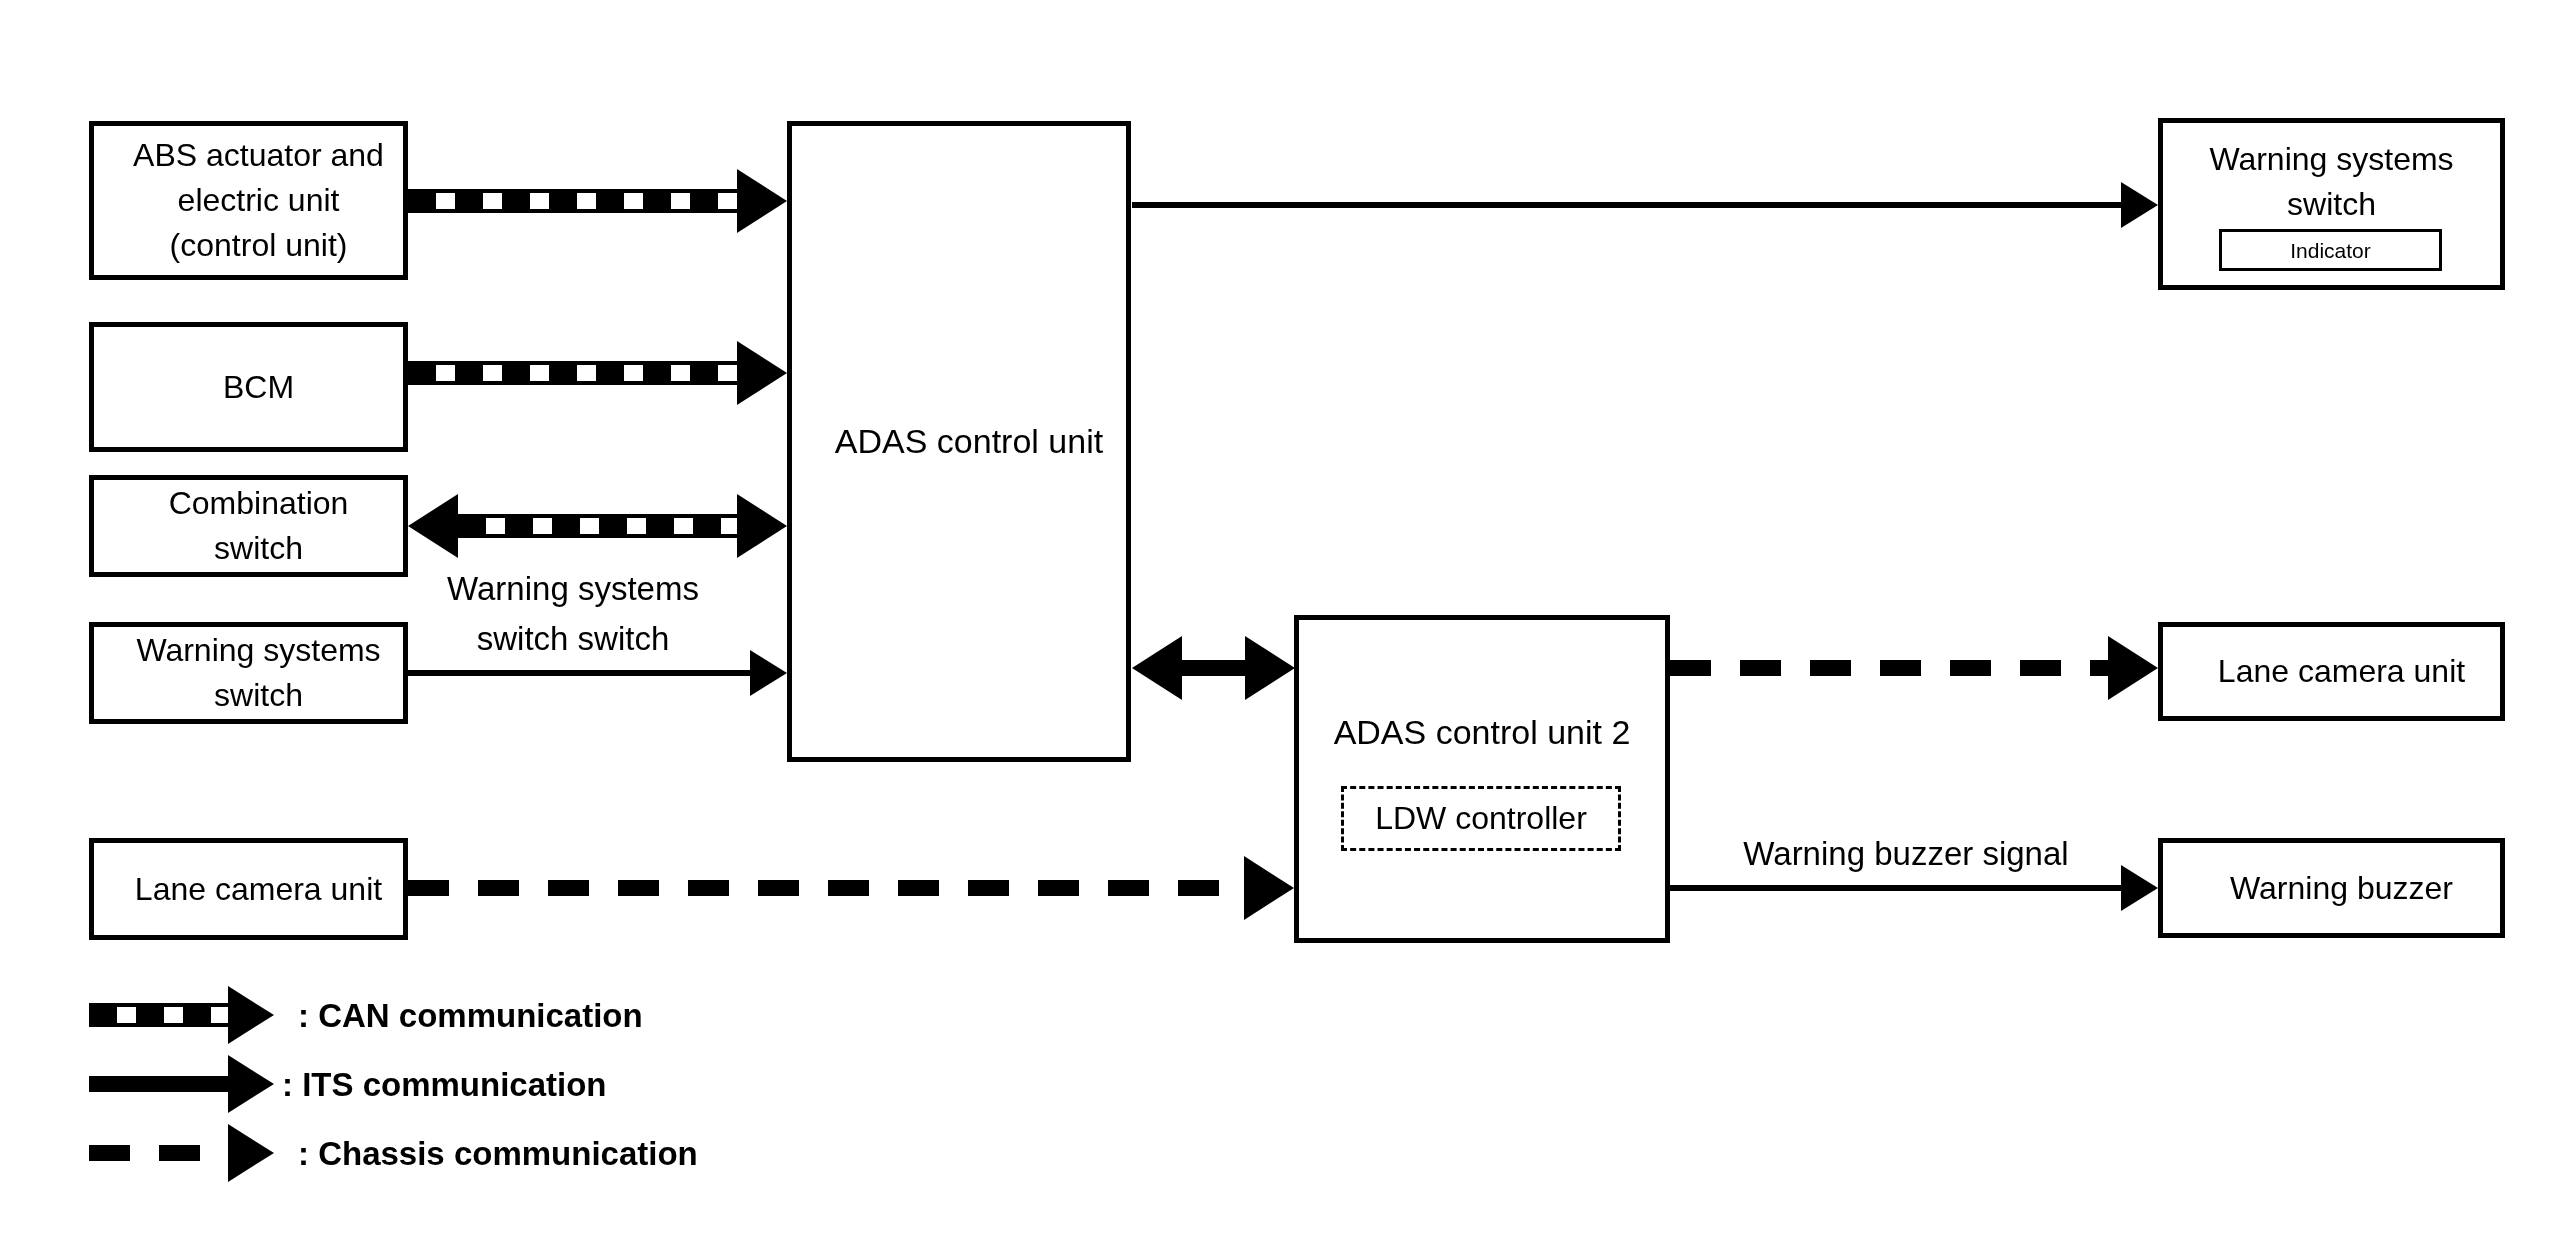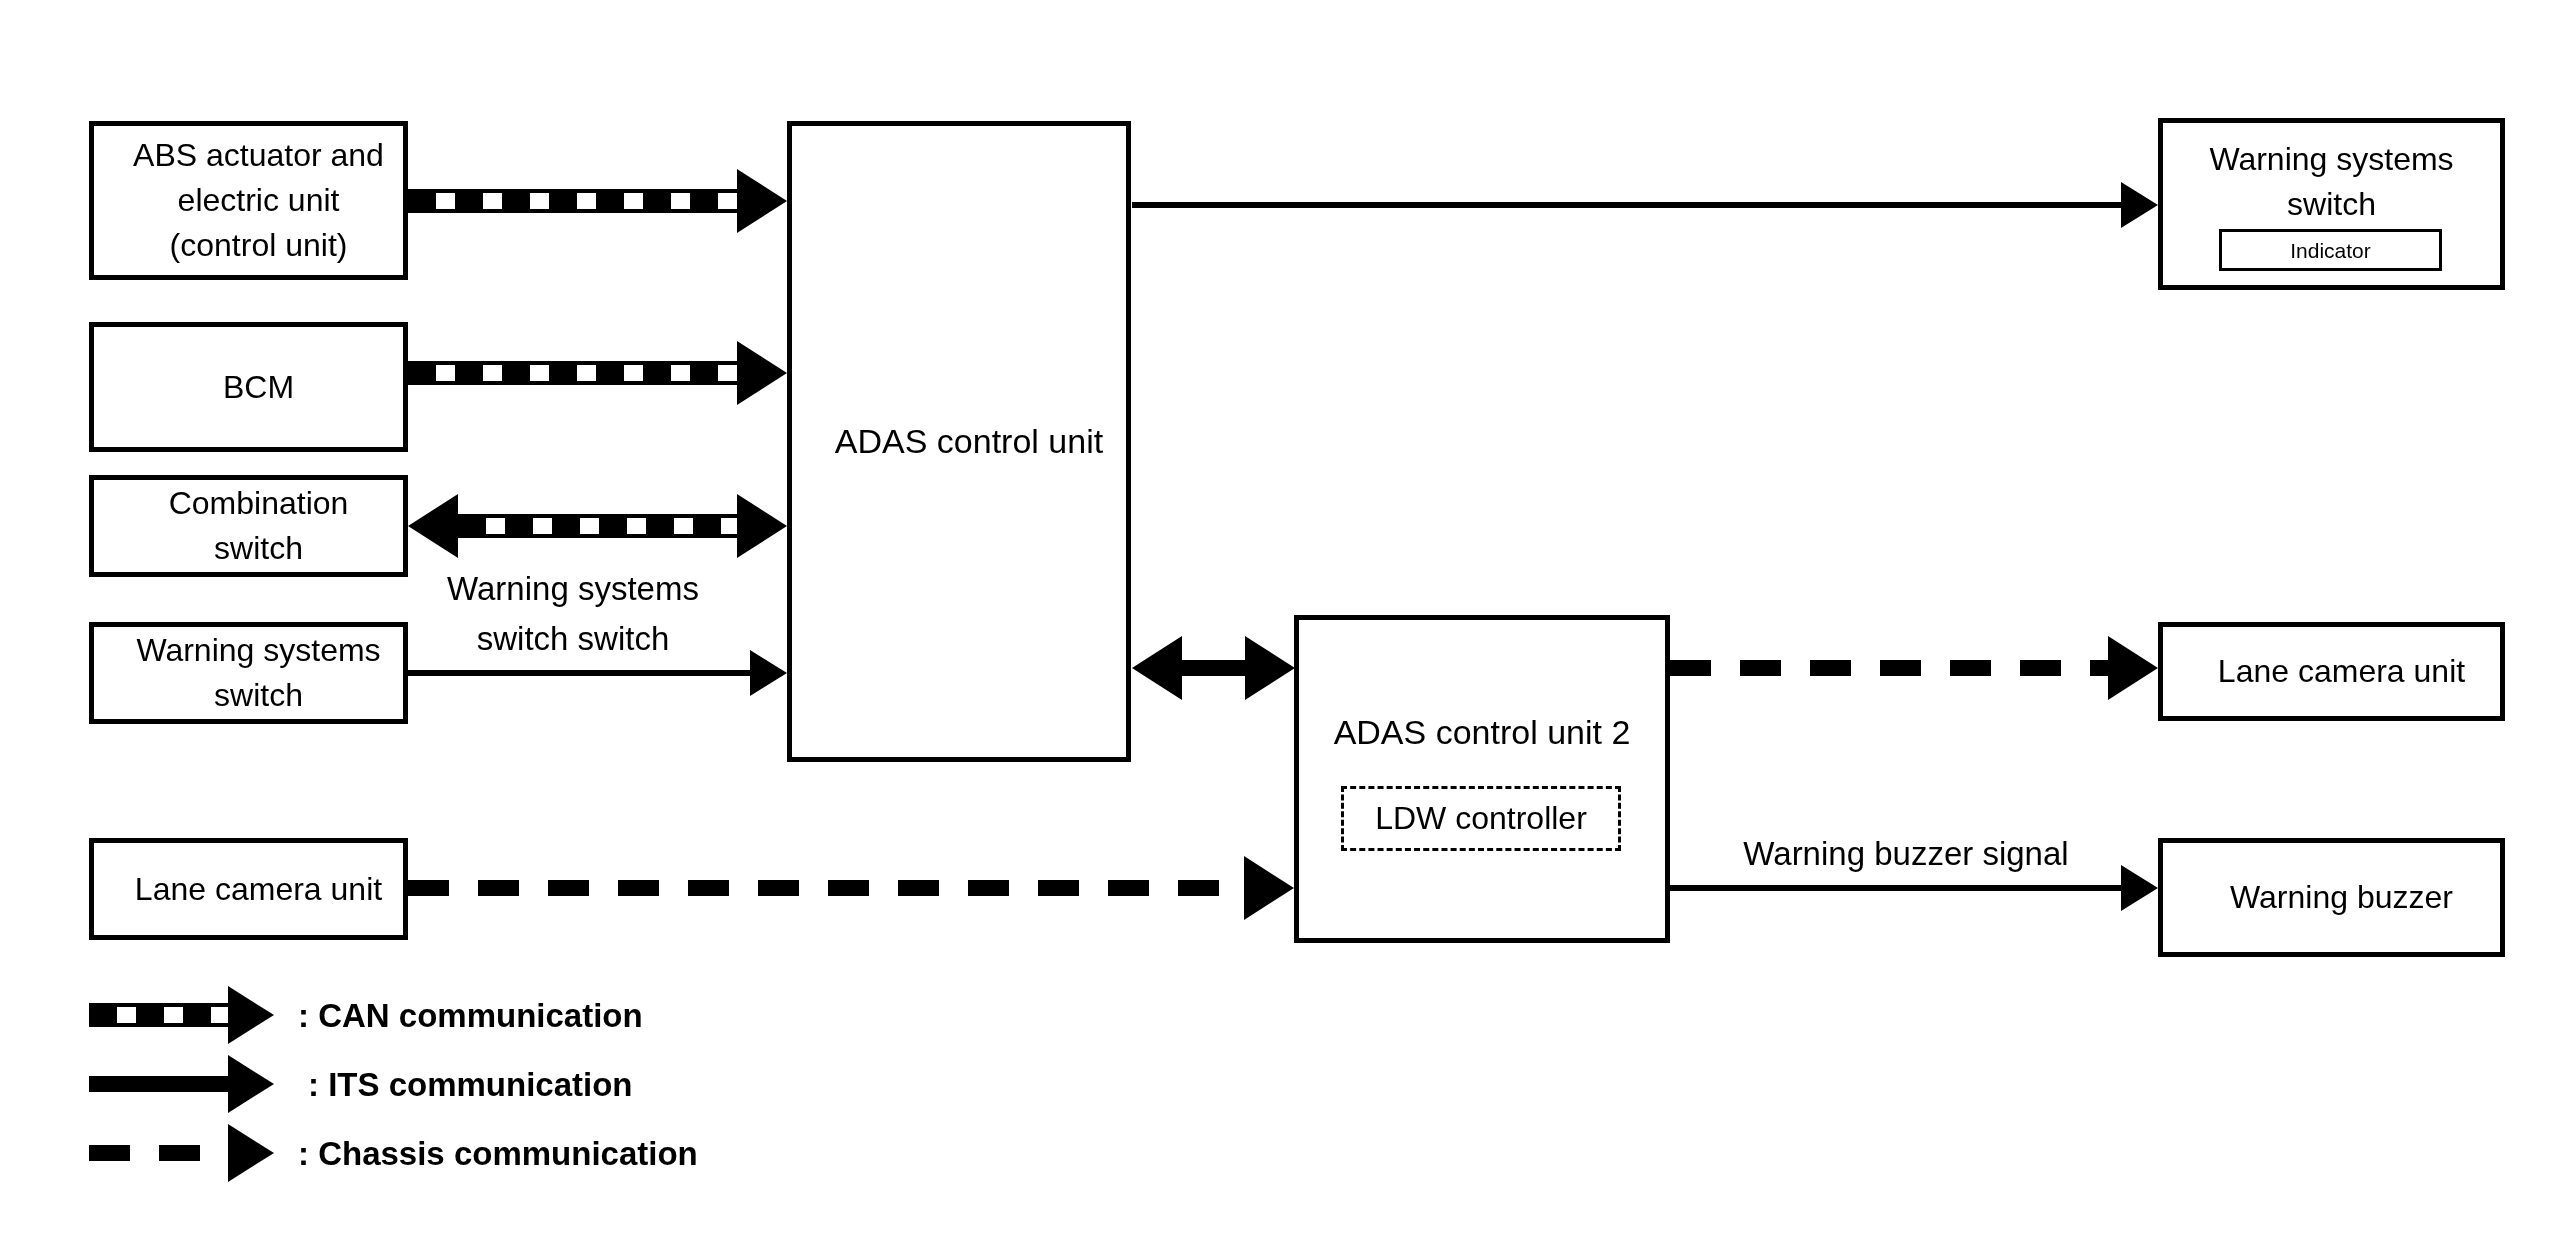--- a/index.html
+++ b/index.html
@@ -139,21 +139,21 @@
     <div class="title-line" style="top:59px;font-size:32px;line-height:45px;">switch</div>
     <div class="inner-solid" style="left:56px;top:106px;width:223px;height:42px;">
       <span>Indicator</span>
     </div>
   </div>
 
   <div class="box" style="left:2158px;top:622px;width:347px;height:99px;">
     <span>Lane camera unit</span>
   </div>
 
-  <div class="box" style="left:2158px;top:838px;width:347px;height:119px;">
+  <div class="box" style="left:2158px;top:838px;width:347px;height:100px;">
     <span>Warning buzzer</span>
   </div>
 
   <div class="arrow" style="left:408px;top:201px;width:379px;">
     <div class="bar bar-can"></div>
     <div class="head-r"></div>
   </div>
 
   <div class="arrow" style="left:408px;top:373px;width:379px;">
     <div class="bar bar-can"></div>
@@ -210,21 +210,21 @@
   <div class="arrow" style="left:89px;top:1015px;width:185px;">
     <div class="bar bar-can"></div>
     <div class="head-r" style="border-top-width:29px;border-bottom-width:29px;border-left-width:46px;"></div>
   </div>
   <div class="legend-label" style="left:298px;top:1015px;">: CAN communication</div>
 
   <div class="arrow" style="left:89px;top:1084px;width:185px;">
     <div class="bar bar-its"></div>
     <div class="head-r" style="border-top-width:29px;border-bottom-width:29px;border-left-width:46px;"></div>
   </div>
-  <div class="legend-label" style="left:308px;top:1084px;">: ITS communication</div>
+  <div class="legend-label" style="left:282px;top:1084px;">: ITS communication</div>
 
   <div class="arrow" style="left:89px;top:1153px;width:185px;">
     <div class="bar bar-chassis"></div>
     <div class="head-r" style="border-top-width:29px;border-bottom-width:29px;border-left-width:46px;"></div>
   </div>
   <div class="legend-label" style="left:298px;top:1153px;">: Chassis communication</div>
 
 </div>
 
 

